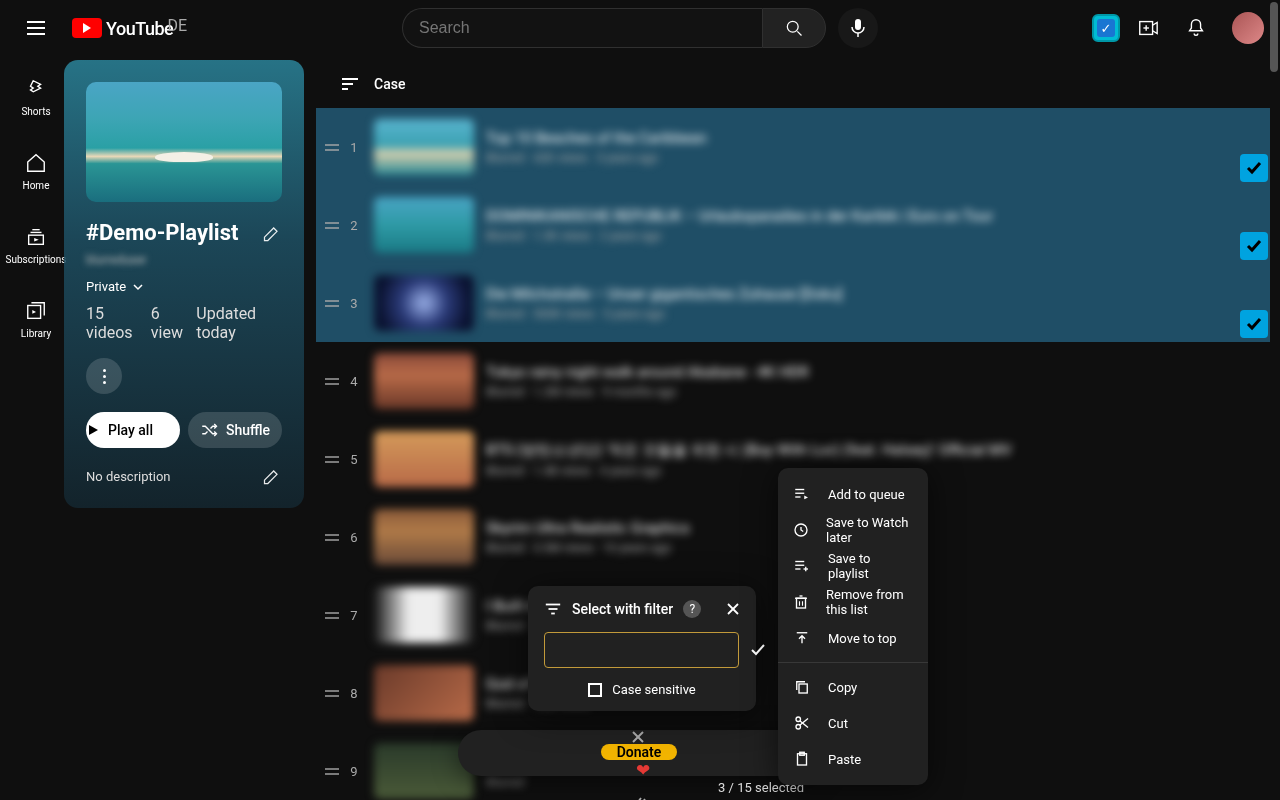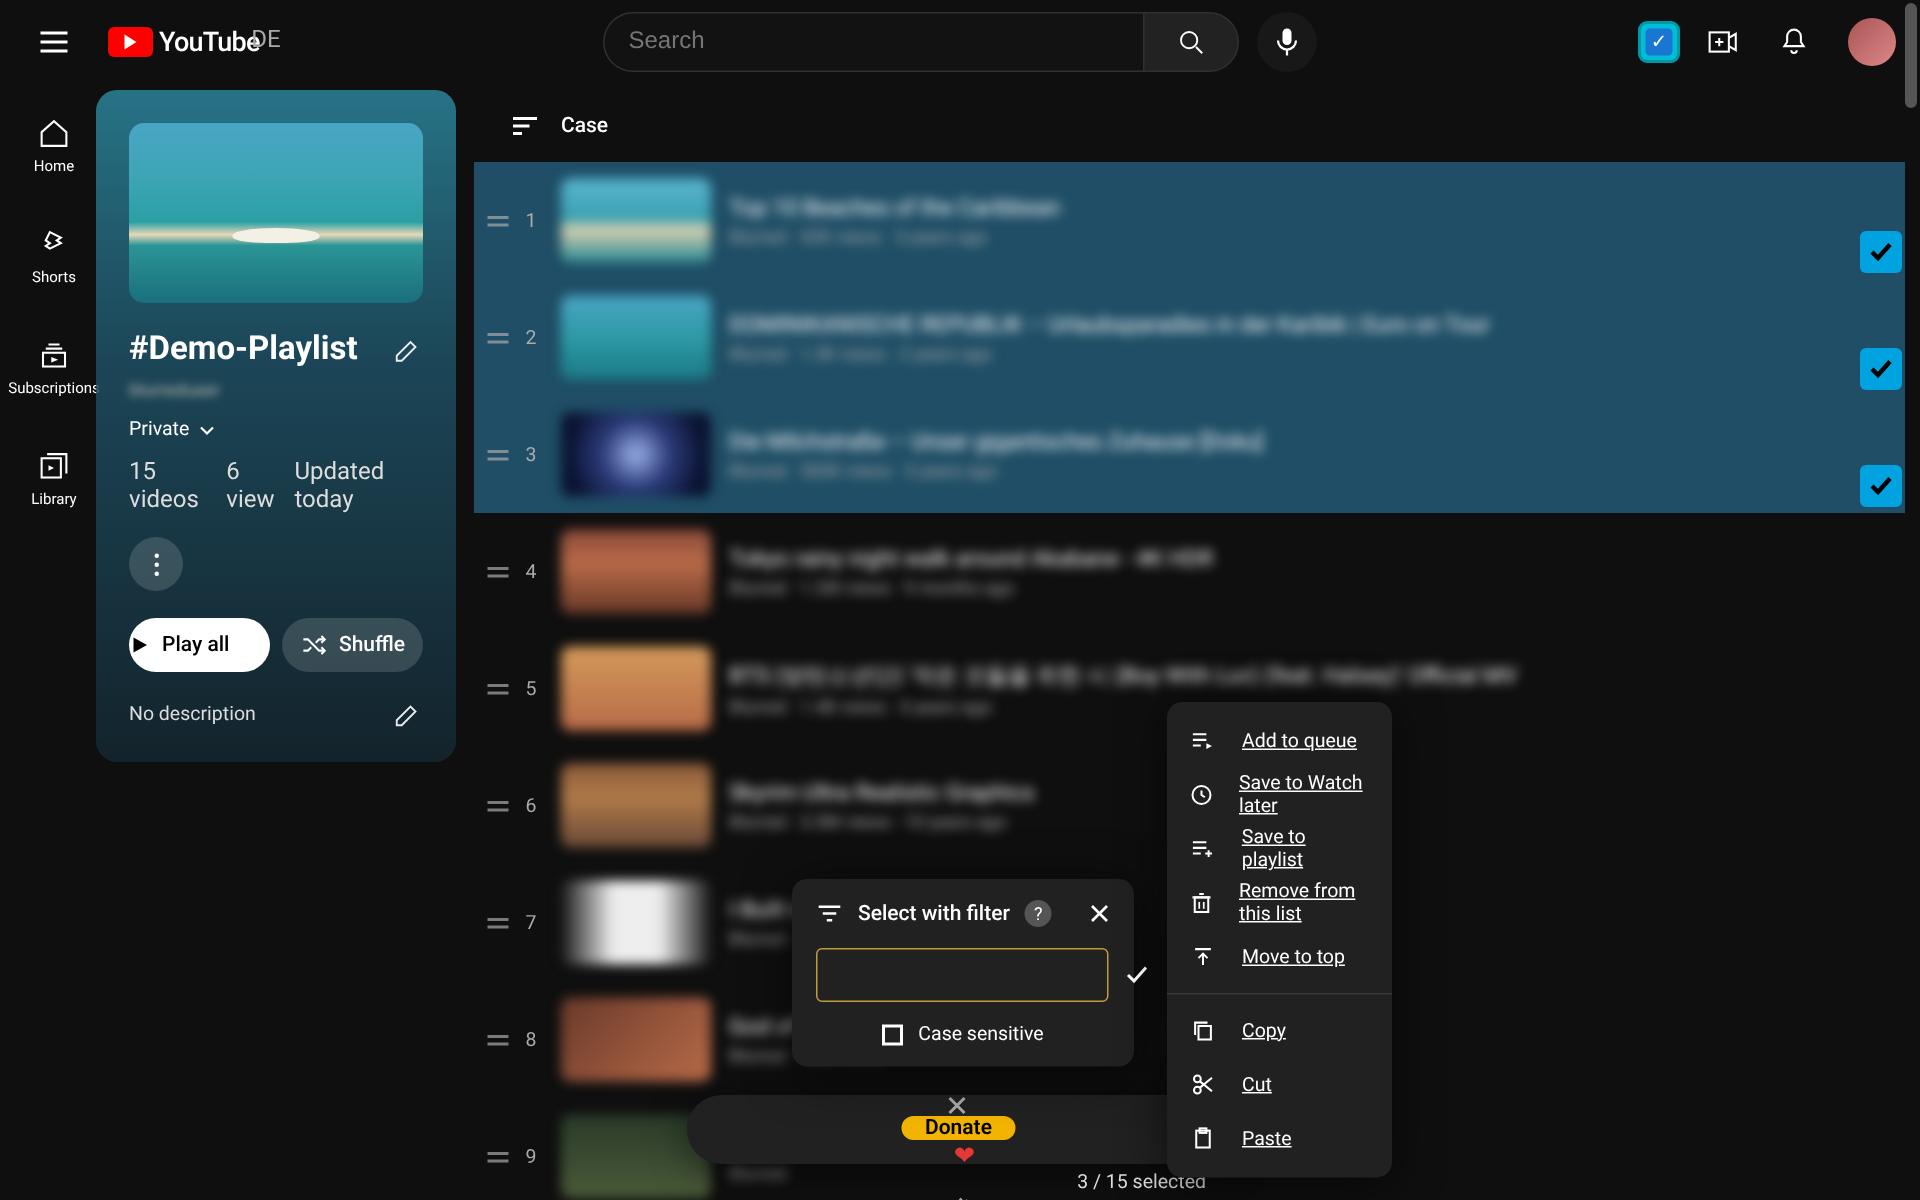--- a/index.html
+++ b/index.html
@@ -56,21 +56,21 @@
 .drag-h{width:24px;display:flex;flex-direction:column;gap:3px;align-items:center;cursor:grab;opacity:0.7;}
 .drag-h span{width:14px;height:2px;background:#aaa;}
 .vnum{width:20px;text-align:center;color:#aaa;font-size:13px;}
 .vthumb{width:100px;height:56px;margin-left:10px;border-radius:6px;filter:blur(4px);}
 .vinfo{margin-left:12px;flex:1;filter:blur(4px);}
 .vtitle{font-size:15px;color:#fff;}
 .vmeta{font-size:12px;color:#aaa;margin-top:4px;}
 .vcheck{width:28px;height:28px;border-radius:4px;background:#00a3e0;position:absolute;right:2px;bottom:4px;display:flex;align-items:center;justify-content:center;font-size:20px;}
 
 .ctx{position:absolute;left:778px;top:468px;width:150px;background:#212121;border-radius:10px;padding:8px 0;box-shadow:0 4px 32px rgba(0,0,0,0.6);z-index:50;}
-.ctx-item{height:36px;display:flex;align-items:center;padding:0 14px;gap:16px;cursor:pointer;font-size:13px;text-decoration:underline;}
+.ctx-item{height:36px;display:flex;align-items:center;padding:0 14px;gap:16px;cursor:pointer;font-size:13px;}
 .ctx-sep{height:1px;background:#383838;margin:6px 0;}
 .ctx-ic{width:20px;display:flex;align-items:center;justify-content:center;}
 
 .filter-pop{position:absolute;left:528px;top:586px;width:228px;background:#212121;border-radius:10px;padding:14px 16px;box-shadow:0 4px 32px rgba(0,0,0,0.6);z-index:40;}
 .filter-head{display:flex;align-items:center;gap:10px;}
 .filter-title{font-size:14px;font-weight:500;}
 .help-ic{width:18px;height:18px;border-radius:50%;background:#555;display:flex;align-items:center;justify-content:center;font-size:12px;cursor:pointer;}
 .filter-close{margin-left:auto;cursor:pointer;}
 .filter-inrow{display:flex;align-items:center;gap:10px;margin-top:14px;}
 .filter-input{flex:1;height:36px;background:transparent;border:1px solid #c29a3a;border-radius:4px;padding:0 8px;color:#fff;outline:none;}
@@ -140,29 +140,29 @@
           <path d="M10 18a2 2 0 0 0 4 0" stroke="#fff" stroke-width="1.5"></path>
         </svg>
     </div>
     <div class="avatar"></div>
   </div>
 </div>
 
 <div class="sidenav">
   <div class="sidenav-item">
     <svg width="22" height="22" viewBox="0 0 24 24" fill="none">
-        <path d="M3 11l9-8 9 8v10H3z" stroke="#fff" stroke-width="1.5"></path>
-      </svg>
-    <span>Home</span>
+        <path d="M9 3l8 4-3 2 3 2-8 4-3-2 3-2-3-2z" stroke="#fff" stroke-width="1.5"></path>
+      </svg>
+    <span>Shorts</span>
   </div>
   <div class="sidenav-item">
     <svg width="22" height="22" viewBox="0 0 24 24" fill="none">
-        <path d="M9 3l8 4-3 2 3 2-8 4-3-2 3-2-3-2z" stroke="#fff" stroke-width="1.5"></path>
-      </svg>
-    <span>Shorts</span>
+        <path d="M3 11l9-8 9 8v10H3z" stroke="#fff" stroke-width="1.5"></path>
+      </svg>
+    <span>Home</span>
   </div>
   <div class="sidenav-item">
     <svg width="22" height="22" viewBox="0 0 24 24" fill="none">
         <rect x="4" y="10" width="16" height="10" stroke="#fff" stroke-width="1.5"></rect>
         <line x1="6" y1="7" x2="18" y2="7" stroke="#fff" stroke-width="1.5"></line>
         <line x1="8" y1="4" x2="16" y2="4" stroke="#fff" stroke-width="1.5"></line>
         <path d="M10 13l5 2-5 2z" fill="#fff"></path>
       </svg>
     <span>Subscriptions</span>
   </div>

